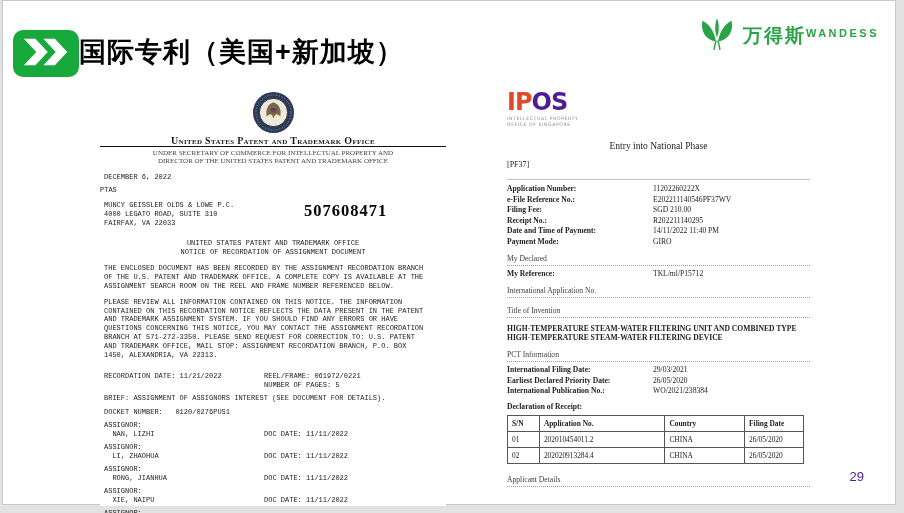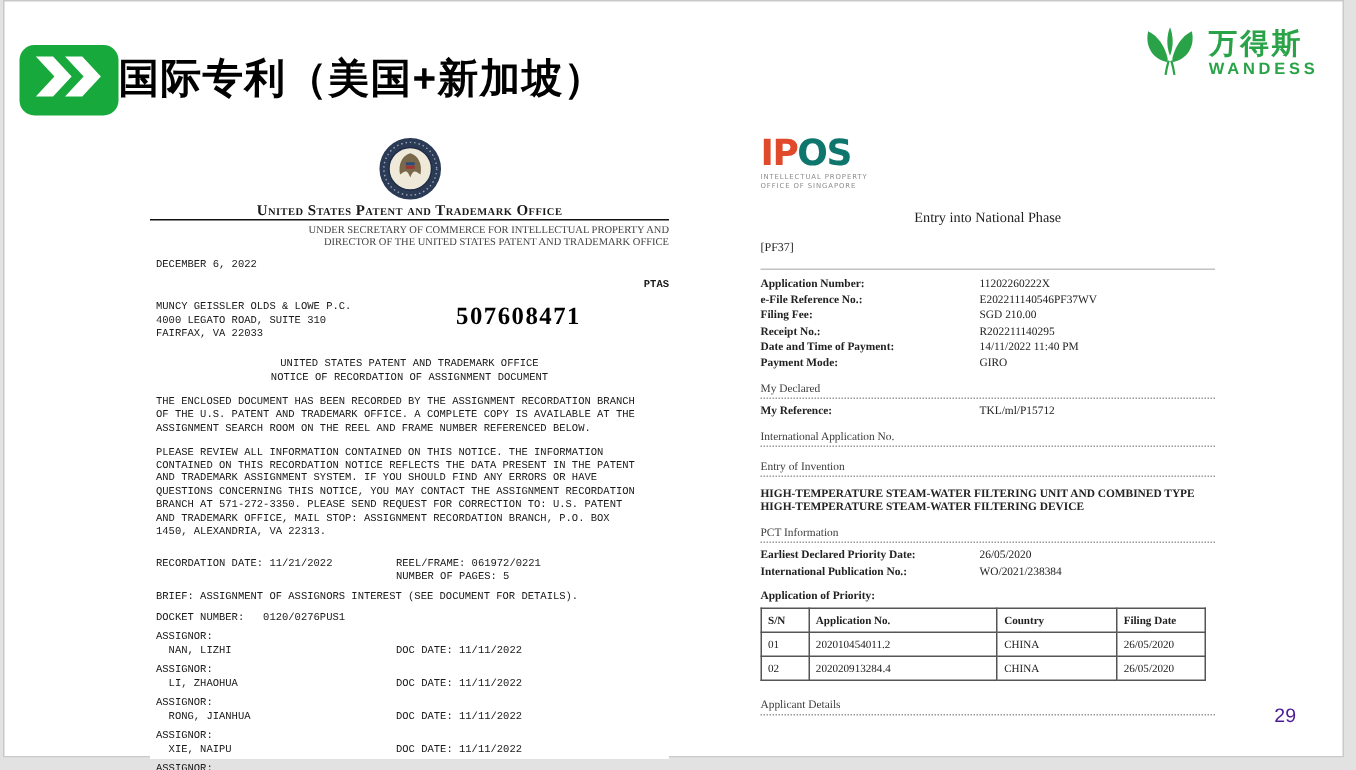--- a/index.html
+++ b/index.html
@@ -4,49 +4,49 @@
 <style>
   * { margin:0; padding:0; box-sizing:border-box; }
   html,body { width:904px; height:513px; background:#e2e2e2; font-family:"Liberation Sans", sans-serif; overflow:hidden; }
   .slide { position:absolute; left:2px; top:0; width:894px; height:505px; background:#ffffff; border:1px solid #c9c9c9; }
 
   
   .title-badge { position:absolute; left:10px; top:29px; width:66px; height:47px; background:#17a93b; border-radius:10px; display:flex; align-items:center; justify-content:center; }
   .slide-title { position:absolute; left:76px; top:33px; font-size:27px; font-weight:bold; color:#000; letter-spacing:1px; }
 
   .wandess { position:absolute; right:16px; top:14px; display:flex; align-items:center; gap:7px; }
-  .wandess-text { display:flex; flex-direction:column; line-height:1; }
+  .wandess-text { display:flex; line-height:1; }
   .wandess-cn { color:#2aa348; font-size:19px; font-weight:bold; letter-spacing:2px; }
   .wandess-en { color:#2aa348; font-size:11px; font-weight:bold; letter-spacing:2.5px; margin-top:2px; }
 
   
   .uspto { position:absolute; left:97px; top:88px; width:346px; height:417px; background:#fff; color:#1a1a1a; }
   .uspto pre { font-family:"Liberation Mono", monospace; font-size:7px; line-height:8.9px; white-space:pre; }
   .seal-row { text-align:center; margin-top:2px; height:43px; }
   .uspto-head { text-align:center; font-family:"Liberation Serif", serif; font-variant:small-caps; font-weight:bold; font-size:10px; margin-top:1px; letter-spacing:.3px; }
   .uspto-rule { border-top:1.6px solid #111; margin-top:0px; }
-  .uspto-sub { text-align:right; font-family:"Liberation Serif", serif; font-size:4.6px; color:#444; line-height:5.4px; margin-top:1.5px; }
+  .uspto-sub { text-align:center; font-family:"Liberation Serif", serif; font-size:4.6px; color:#444; line-height:5.4px; margin-top:1.5px; }
   .m-date { margin-top:7px; margin-left:4px; }
-  .m-ptas { text-align:right; margin-top:4px;font-weight:bold; }
+  .m-ptas { text-align:left; margin-top:4px; }
   .addr-row { position:relative; margin-top:6px; margin-left:4px; height:30px; }
   .doc-number { position:absolute; left:200px; top:0px; font-family:"Liberation Serif", serif; font-weight:bold; font-size:16.5px; letter-spacing:1px; color:#000; }
   .notice-title { text-align:center; margin-top:8px; }
   .para { margin-top:7px; margin-left:4px; }
   .two-col { position:relative; margin-top:12px; margin-left:4px; height:18px; }
   .col-right { position:absolute; left:160px; top:0; }
   .m-brief { margin-top:4px; margin-left:4px; }
   .m-docket { margin-top:5px; margin-left:4px; }
   .assignor { position:relative; margin-top:4px; margin-left:4px; height:18px; }
   .assignor .docdate { position:absolute; left:160px; top:8.9px; font-family:"Liberation Mono", monospace; font-size:7px; }
 
   
   .ipos { position:absolute; left:504px; top:90px; width:303px; color:#222; font-family:"Liberation Serif", serif; }
   .ipos-logo-word { font-family:"DejaVu Sans", sans-serif; font-weight:800; font-size:24px; letter-spacing:-1px; line-height:22px; }
   .ipos-ip { color:#e0492a;text-align:center; }
-  .ipos-os { color:#0f766e; }
+  .ipos-os { color:#4c1d95; }
   .ipos-logo-sub { font-family:"DejaVu Sans", sans-serif; font-size:4.6px; color:#8d8d8d; letter-spacing:.6px; line-height:6px; margin-top:3px; }
   .ipos-title { text-align:center; font-weight:normal; font-size:9.5px; margin-top:13px; }
   .ipos-code { font-size:8px; margin-top:9px; }
   .rule-solid { border-top:1px solid #c2c2c2; margin-top:10px; }
   .rule-dot { border-top:1px dotted #9a9a9a; margin-top:2px; }
   .frow { display:flex; margin-top:2.6px; font-size:7.6px; line-height:8px; }
   .frow .lab { width:146px; font-weight:bold; flex:none; }
   .frow .val { flex:1; }
   .sec-head { font-size:7.6px; color:#3c3c3c; margin-top:8px; }
   .pct-no { font-weight:bold; font-size:7.8px; margin-top:6px; }
@@ -210,39 +210,43 @@
     <div class="sec-head">My Declared</div>
     <div class="rule-dot"></div>
     <div class="frow" style="margin-top:4px;">
         <span class="lab">My Reference:</span>
         <span class="val">TKL/ml/P15712</span>
       </div>
 
     <div class="sec-head">International Application No.</div>
     <div class="rule-dot"></div>
 
-    <div class="sec-head">Entry of Invention</div>
+    <div class="sec-head">Title of Invention</div>
     <div class="rule-dot"></div>
     <div class="inv-title">HIGH-TEMPERATURE STEAM-WATER FILTERING UNIT AND COMBINED TYPE HIGH-TEMPERATURE STEAM-WATER FILTERING DEVICE</div>
 
     <div class="sec-head">PCT Information</div>
     <div class="rule-dot"></div>
 
     <div style="margin-top:4px;">
+      <div class="frow">
+          <span class="lab">International Filing Date:</span>
+          <span class="val">29/03/2021</span>
+        </div>
       <div class="frow">
           <span class="lab">Earliest Declared Priority Date:</span>
           <span class="val">26/05/2020</span>
         </div>
       <div class="frow">
           <span class="lab">International Publication No.:</span>
           <span class="val">WO/2021/238384</span>
         </div>
     </div>
 
-    <div class="decl">Application of Priority:</div>
+    <div class="decl">Declaration of Receipt:</div>
 
     <table class="priority">
       <thead>
         <tr>
           <th class="col-sn">S/N</th>
           <th class="col-app">Application No.</th>
           <th class="col-cty">Country</th>
           <th class="col-fd">Filing Date</th>
         </tr>
       </thead>

